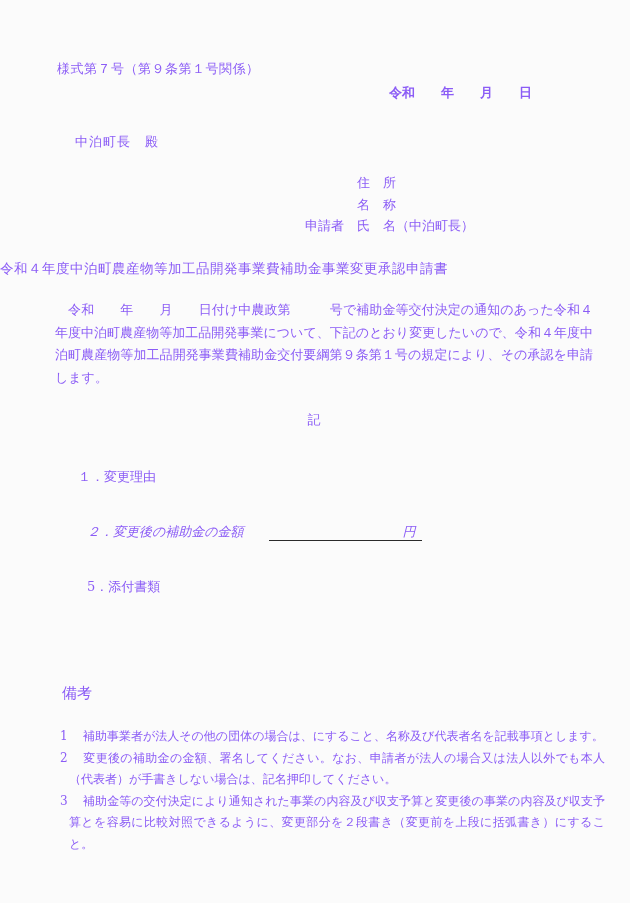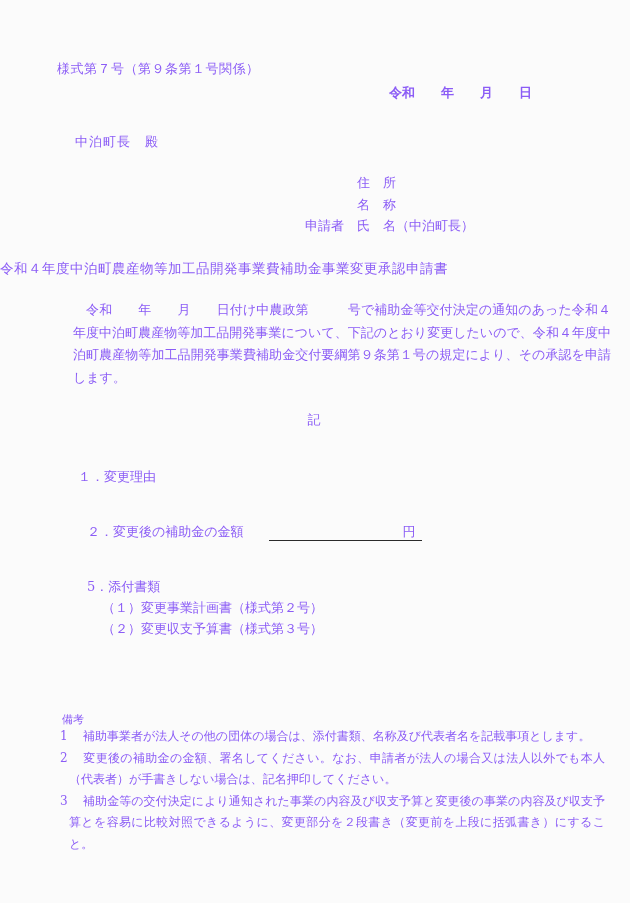--- a/index.html
+++ b/index.html
@@ -38,40 +38,39 @@
     left: 0; right: 0; top: 260px;
     font-size: 13.5px;
     letter-spacing: 0.5px;
   }
 
   .body-par {
     left: 55px; top: 299px;
     width: 538px;
     line-height: 22.5px;
     text-align: justify;
-    margin-left: 18px;
   }
 
   .record-marker { left: 0; right: 0; top: 411px; text-align: center; letter-spacing: 2px; }
 
   .item-1 { left: 78px; top: 468px; }
-  .item-2 { left: 87px; top: 523px; }
+  .item-2 { left: 87px; top: 523px; font-style: italic; }
   .amount-blank {
     display: inline-block;
     width: 147px;
     margin-left: 25px;
     padding-right: 6px;
     border-bottom: 1px solid #2a2a2a;
     text-align: right;
     line-height: 17px;
   }
   .item-3 { left: 87px; top: 578px; }
   .attachments { left: 102px; top: 598px; line-height: 20.5px; }
 
-  .notes-heading { left: 62px; top: 712px; font-size: 11px; }
+  .notes-heading { left: 62px; top: 684px; font-size: 15px; }
   .notes-list {
     left: 60px; top: 726px;
     width: 545px;
     font-size: 12px;
     line-height: 21.5px;
     text-align: justify;
   }
   .note-item {
     padding-left: 9px;
     text-indent: -9px;
@@ -109,30 +108,26 @@
   <div class="abs record-marker">記</div>
 
   <div class="abs item-1">１．変更理由</div>
 
   <div class="abs item-2">
     <span>２．変更後の補助金の金額</span><span class="amount-blank"><span></span><span>円</span></span>
   </div>
 
   <div class="abs item-3">5．添付書類</div>
 
-  <div class="abs attachments">
-    <div>（１）変更事業計画書（様式第２号）</div>
-    <div>（２）変更収支予算書（様式第３号）</div>
-  </div>
 
   <div class="abs notes-heading">備考</div>
 
   <div class="abs notes-list">
     <div class="note-item">
-      <span class="note-num">1</span><span>補助事業者が法人その他の団体の場合は、添付書類、名称及び代表者名を記載事項とします。</span>
+      <span class="note-num">1</span><span>補助事業者が法人その他の団体の場合は、にすること、名称及び代表者名を記載事項とします。</span>
     </div>
     <div class="note-item">
       <span class="note-num">2</span><span>変更後の補助金の金額、署名してください。なお、申請者が法人の場合又は法人以外でも本人（代表者）が手書きしない場合は、記名押印してください。</span>
     </div>
     <div class="note-item">
       <span class="note-num">3</span><span>補助金等の交付決定により通知された事業の内容及び収支予算と変更後の事業の内容及び収支予算とを容易に比較対照できるように、変更部分を２段書き（変更前を上段に括弧書き）にすること。</span>
     </div>
   </div>
 
 </div>

